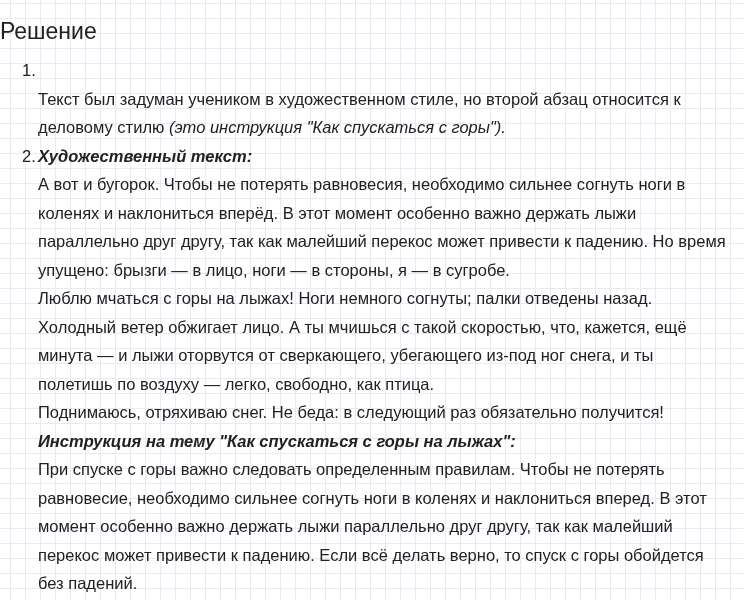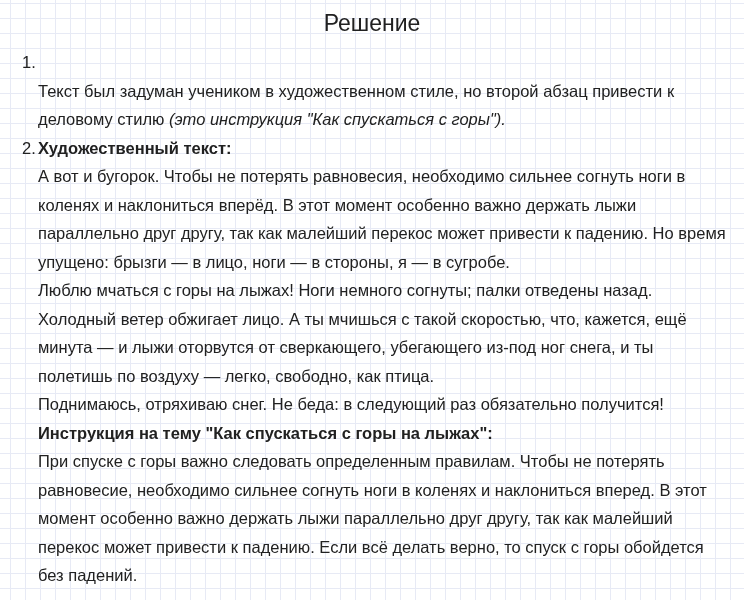--- a/index.html
+++ b/index.html
@@ -20,22 +20,22 @@
     overflow:hidden;
     background-color:var(--bg);
     background-image:
       linear-gradient(to right, var(--grid) 1px, transparent 1px),
       linear-gradient(to bottom, var(--grid) 1px, transparent 1px);
     background-size:15px 15px;
     background-position:10px 3px;
   }
   .title{
     margin:0;
-    padding-top:9px;
-    text-align:center;
+    padding-top:17px;
+    text-align:left;
     font-size:23px;
     font-weight:400;
     line-height:28px;
     color:var(--text);
   }
   .content{
     padding:11px 14px 0 38px;
     font-size:16.5px;
     line-height:28.5px;
   }
@@ -45,31 +45,31 @@
     left:-16px;
     top:0;
   }
   .item-number.standalone{
     position:static;
     margin-left:-16px;
   }
   .paragraph{margin:0;}
   .run.normal{font-style:normal;font-weight:400;}
   .run.italic{font-style:italic;font-weight:400;}
-  .run.bold-italic{font-weight:700;margin-top:28px;}
+  .run.bold-italic{font-style:italic;font-weight:700;margin-top:28px;}
 </style>
 </head>
 <body>
 
 <div class="page">
   <h1 class="title">Решение</h1>
   <div class="content">
       <div class="item">
         <div class="item-number standalone">1.</div>
-        <p class="paragraph"><span class="run normal">Текст был задуман учеником в художественном стиле, но второй абзац привести к деловому стилю </span><span class="run italic">(это инструкция "Как спускаться с горы").</span></p>
+        <p class="paragraph"><span class="run normal">Текст был задуман учеником в художественном стиле, но второй абзац относится к деловому стилю </span><span class="run italic">(это инструкция "Как спускаться с горы").</span></p>
       </div>
       <div class="item">
         <div class="item-number">2.</div>
         <p class="paragraph"><span class="run bold-italic">Художественный текст:</span></p>
         <p class="paragraph"><span class="run normal">А вот и бугорок. Чтобы не потерять равновесия, необходимо сильнее согнуть ноги в коленях и наклониться вперёд. В этот момент особенно важно держать лыжи параллельно друг другу, так как малейший перекос может привести к падению. Но время упущено: брызги — в лицо, ноги — в стороны, я — в сугробе.</span></p>
         <p class="paragraph"><span class="run normal">Люблю мчаться с горы на лыжах! Ноги немного согнуты; палки отведены назад. Холодный ветер обжигает лицо. А ты мчишься с такой скоростью, что, кажется, ещё минута — и лыжи оторвутся от сверкающего, убегающего из-под ног снега, и ты полетишь по воздуху — легко, свободно, как птица.</span></p>
         <p class="paragraph"><span class="run normal">Поднимаюсь, отряхиваю снег. Не беда: в следующий раз обязательно получится!</span></p>
         <p class="paragraph"><span class="run bold-italic">Инструкция на тему "Как спускаться с горы на лыжах":</span></p>
         <p class="paragraph"><span class="run normal">При спуске с горы важно следовать определенным правилам. Чтобы не потерять равновесие, необходимо сильнее согнуть ноги в коленях и наклониться вперед. В этот момент особенно важно держать лыжи параллельно друг другу, так как малейший перекос может привести к падению. Если всё делать верно, то спуск с горы обойдется без падений.</span></p>
       </div>

